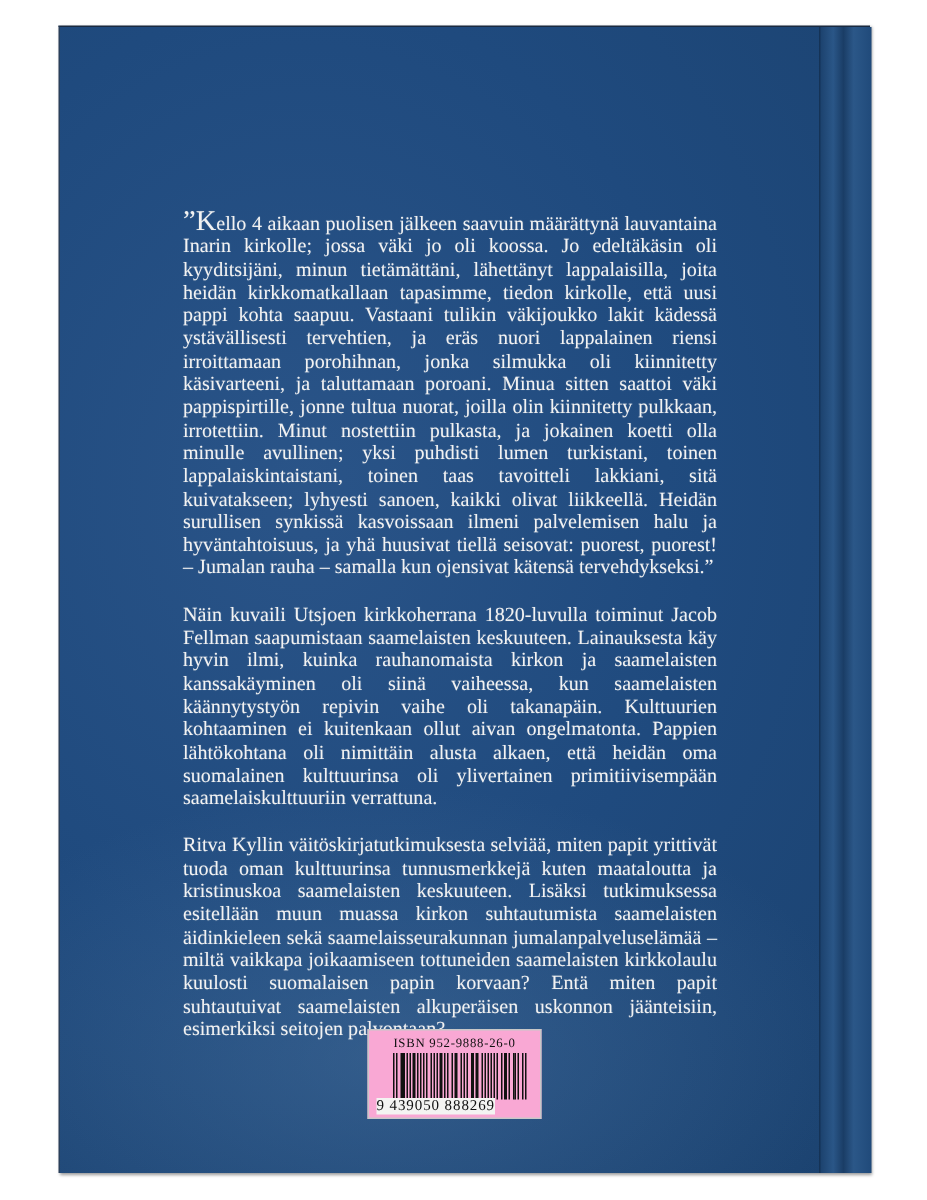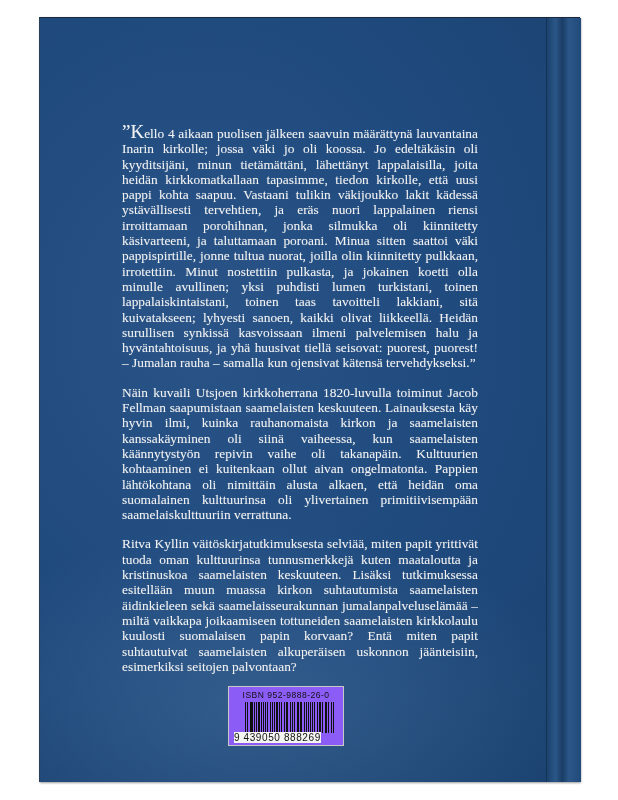--- a/index.html
+++ b/index.html
@@ -17,26 +17,26 @@
   .hinge {
     position:absolute; top:0; bottom:0; left:506px; width:34px;
     background: linear-gradient(to right, #1c426e 0%, #2a5687 25%, #1a3d66 45%, #2b5788 65%, #204a7a 100%);
     border-left:1px solid #153356;
   }
   .text-block {
     position:absolute; left:82px; top:106px; width:356px;
     font-family:"Liberation Serif", serif; font-size:13.4px; line-height:15.3px;
     color:#f2f2f2; text-align:justify; text-shadow:0 0 1px rgba(255,255,255,0.25);
   }
-  .text-block p { margin:0 0 14px 0; }
+  .text-block p { margin:16px 0 14px 0; }
   .dropcap { font-size:19px; }
   .barcode-label {
-    position:absolute; left:228px; top:686px; width:114px; height:58px;
-    background:#8b5cf6; border:1px solid #c8c8c8;
-    font-family:Liberation Sans, sans-serif; color:#111;
+    position:absolute; left:245px; top:686px; width:114px; height:58px;
+    background:#f9a8d4; border:1px solid #c8c8c8;
+    font-family:Liberation Serif, serif; color:#111;
   }
   .isbn { position:absolute; top:3px; left:0; right:0; text-align:center; font-size:8.5px; letter-spacing:0.5px; }
   .bars { position:absolute; left:16px; top:15px; width:90px; height:31px; display:flex; align-items:stretch; }
   .bars span { display:block; height:100%; background:#111; margin-right:1px; }
   .ean { position:absolute; bottom:2px; left:5px; font-size:10px; letter-spacing:0.6px; background:#f4f4f2; }
 </style>
 </head>
 <body>
 
 <div class="book">

